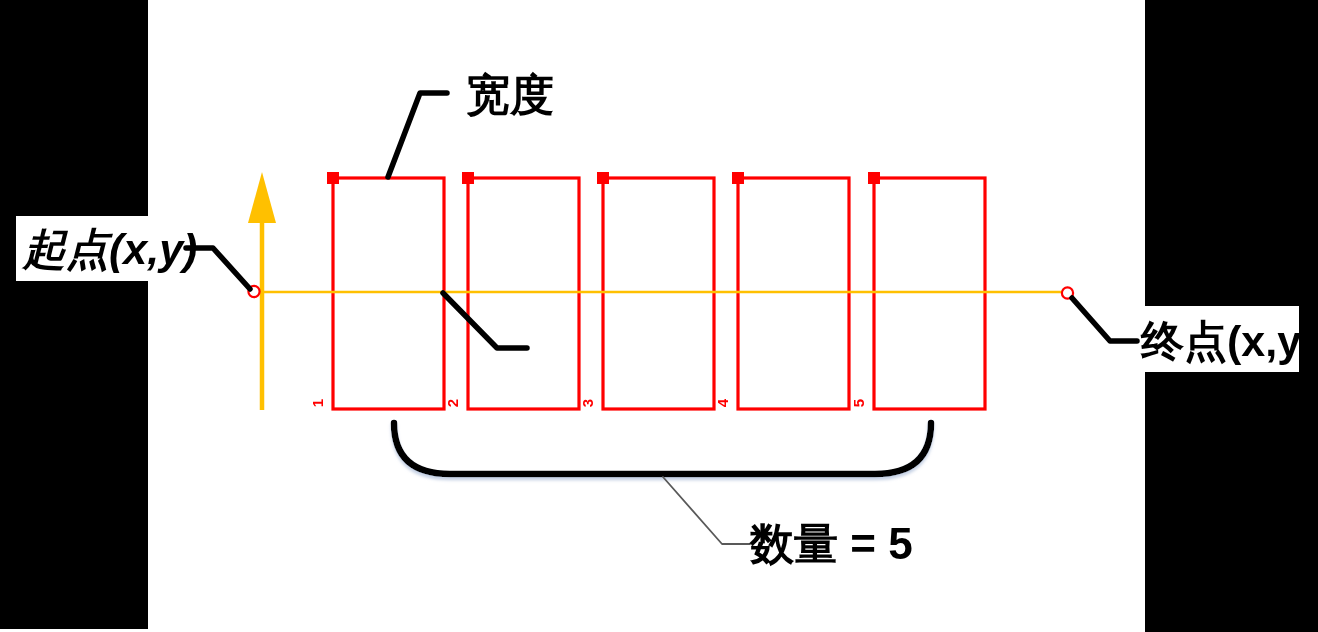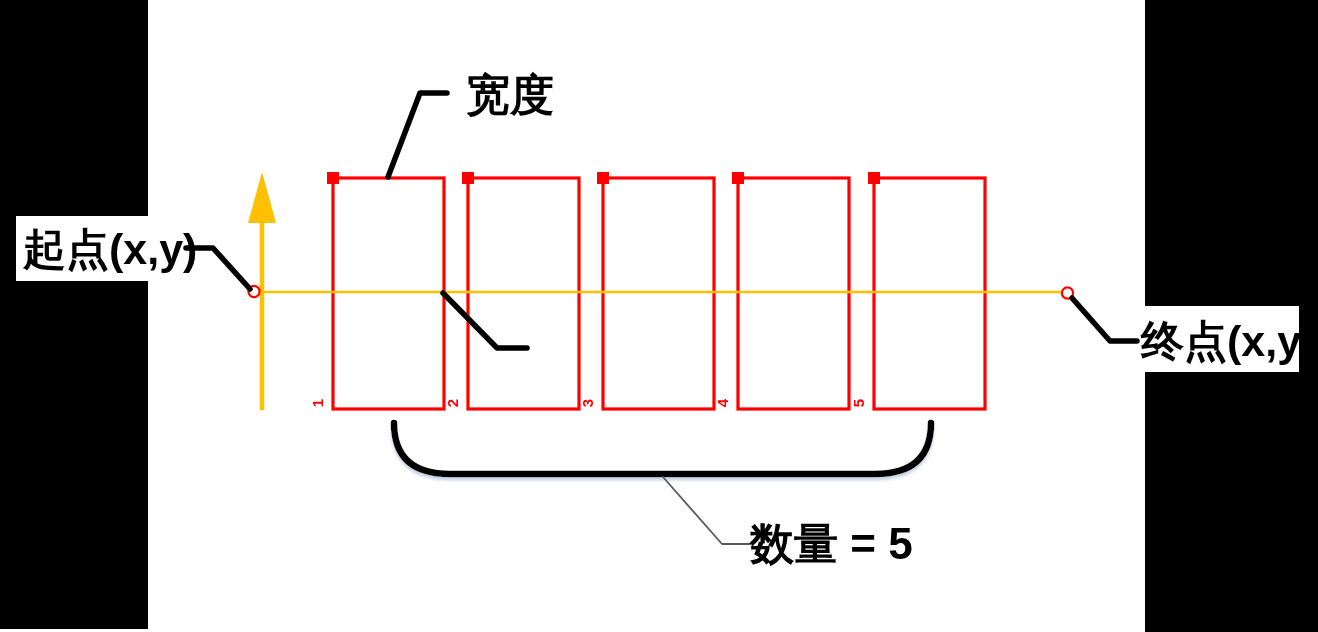--- a/index.html
+++ b/index.html
@@ -11,21 +11,21 @@
   .bar-left{left:0;width:148px;height:629px;}
   .bar-right{left:1145px;width:173px;height:632px;}
   .label-box{position:absolute;background:#ffffff;z-index:2;}
   .box-start{left:16px;top:216px;width:182px;height:65px;}
   .box-end{left:1130px;top:306px;width:169px;height:66px;}
   svg.draw{position:absolute;left:0;top:0;z-index:3;}
   .callout{
     position:absolute;z-index:4;color:#000;font-weight:bold;
     font-size:44px;line-height:1.05;white-space:nowrap;
   }
-  .lbl-start{left:23px;top:227px;font-size:43px;}
+  .lbl-start{left:23px;top:227px;font-size:43px;font-style:italic;}
   .lbl-end{left:1141px;top:319px;font-size:43px;}
   .lbl-width{left:466px;top:72px;}
   .lbl-height{left:545px;top:325px;}
   .lbl-count{left:750px;top:521px;}
   .rect-num{
     position:absolute;z-index:4;width:22px;height:22px;
     display:flex;align-items:center;justify-content:center;
     transform:rotate(-90deg);font-weight:bold;font-size:15px;
     color:var(--red,#f00);line-height:1;
   }

